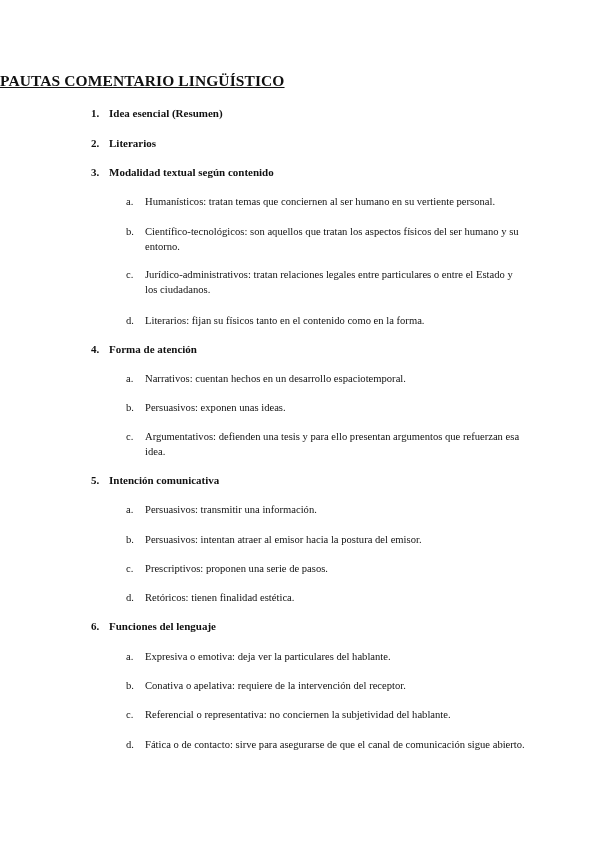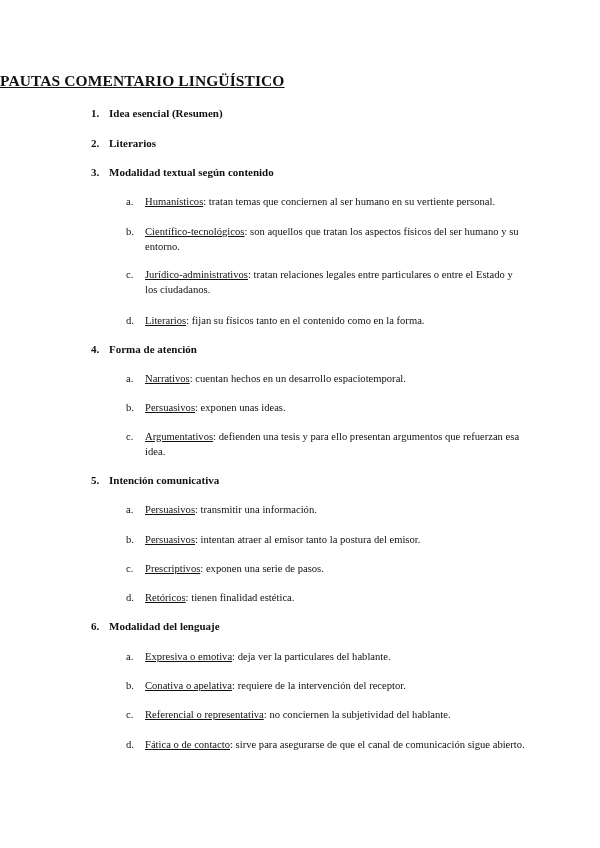--- a/index.html
+++ b/index.html
@@ -6,21 +6,21 @@
   body { width: 600px; height: 848px; position: relative; overflow: hidden;
          font-family: "Liberation Serif", "DejaVu Serif", serif; color: #111; }
   .title { position: absolute; top: 72px; left: 0; width: 600px; text-align: left;
            font-size: 15.5px; font-weight: bold; text-decoration: underline; letter-spacing: 0.1px; }
   .section { position: absolute; left: 91px; width: 440px; font-size: 11px; font-weight: bold; }
   .section .num { position: absolute; left: 0; }
   .section .lbl { position: absolute; left: 18px; white-space: nowrap; }
   .item { position: absolute; left: 126px; width: 400px; font-size: 10.6px; line-height: 15px; }
   .item .ltr { position: absolute; left: 0; top: 0; }
   .item .txt { display: block; margin-left: 19px; }
-  .item .term { text-decoration: underline; }
+  .item .term { }
 </style>
 </head>
 <body>
 
 <div>
   <div class="title">PAUTAS COMENTARIO LINGÜÍSTICO</div>
 
   <div class="section" style="top:107px">
     <span class="num">1.</span>
     <span class="lbl">Idea esencial (Resumen)</span>
@@ -71,34 +71,34 @@
   <div class="section" style="top:474px">
     <span class="num">5.</span>
     <span class="lbl">Intención comunicativa</span>
   </div>
   <div class="item" style="top:502px">
     <span class="ltr">a.</span>
     <span class="txt"><span class="term">Persuasivos</span><span>: transmitir una información.</span></span>
   </div>
   <div class="item" style="top:532px">
     <span class="ltr">b.</span>
-    <span class="txt"><span class="term">Persuasivos</span><span>: intentan atraer al emisor tanto la postura del emisor.</span></span>
+    <span class="txt"><span class="term">Persuasivos</span><span>: intentan atraer al emisor hacia la postura del emisor.</span></span>
   </div>
   <div class="item" style="top:561px">
     <span class="ltr">c.</span>
-    <span class="txt"><span class="term">Prescriptivos</span><span>: exponen una serie de pasos.</span></span>
+    <span class="txt"><span class="term">Prescriptivos</span><span>: proponen una serie de pasos.</span></span>
   </div>
   <div class="item" style="top:590px">
     <span class="ltr">d.</span>
     <span class="txt"><span class="term">Retóricos</span><span>: tienen finalidad estética.</span></span>
   </div>
 
   <div class="section" style="top:620px">
     <span class="num">6.</span>
-    <span class="lbl">Modalidad del lenguaje</span>
+    <span class="lbl">Funciones del lenguaje</span>
   </div>
   <div class="item" style="top:649px">
     <span class="ltr">a.</span>
     <span class="txt"><span class="term">Expresiva o emotiva</span><span>: deja ver la particulares del hablante.</span></span>
   </div>
   <div class="item" style="top:678px">
     <span class="ltr">b.</span>
     <span class="txt"><span class="term">Conativa o apelativa</span><span>: requiere de la intervención del receptor.</span></span>
   </div>
   <div class="item" style="top:707px">

